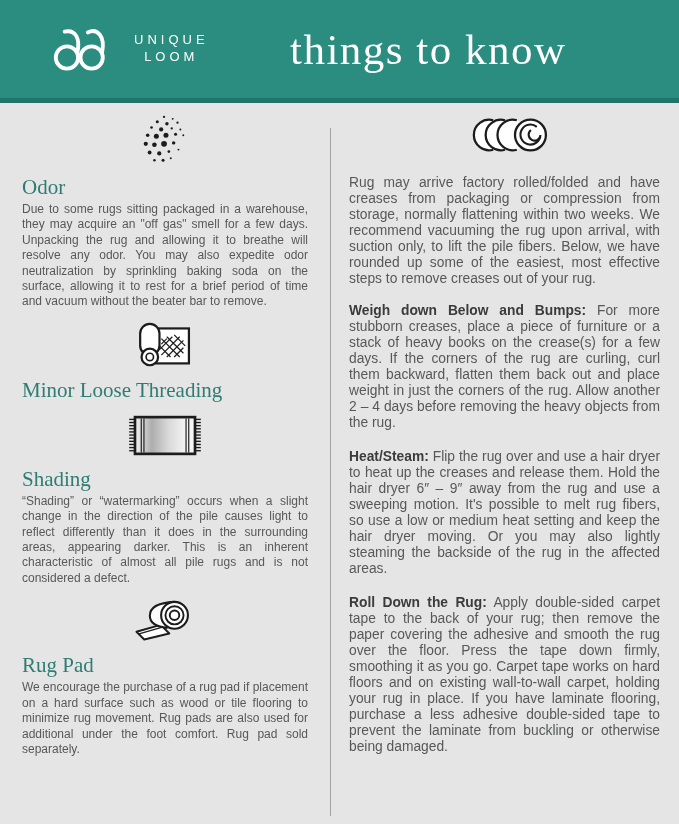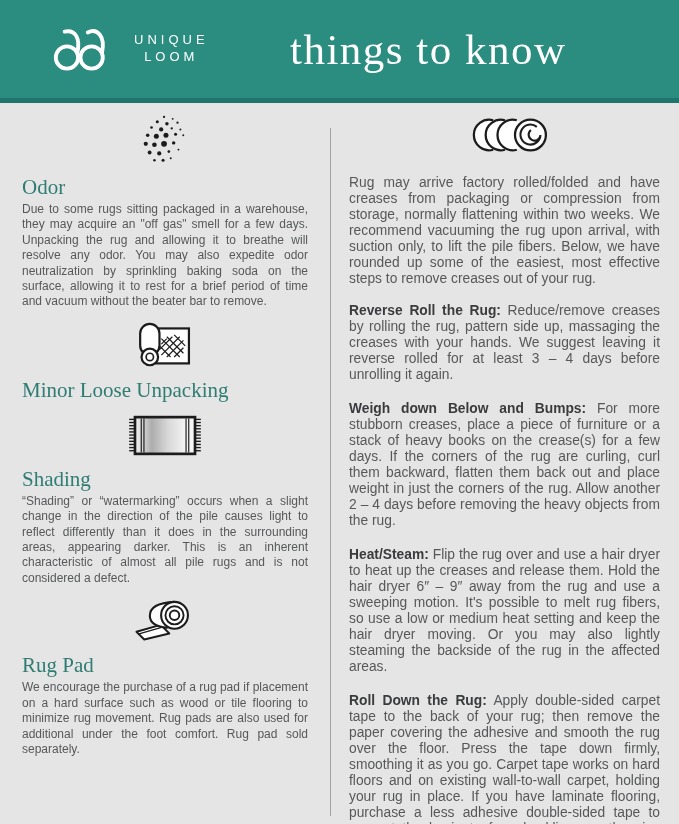--- a/index.html
+++ b/index.html
@@ -140,21 +140,21 @@
               <path d="M34,16 L52,34"></path>
                 <path d="M28,18 L48,38"></path>
                 <path d="M26,26 L38,38"></path>
                 <path d="M42,14 L54,26"></path>
             </g>
             <rect x="5" y="2" width="21" height="34" rx="10.5" fill="#ffffff" class="ink" stroke-width="2.4"></rect>
             <circle cx="15.5" cy="38" r="9" fill="#ffffff" class="ink" stroke-width="2.4"></circle>
             <circle cx="15.5" cy="38" r="4" fill="#ffffff" class="ink" stroke-width="1.8"></circle>
           </svg>
         </div>
-        <h2 class="section-title">Minor Loose Unpacking</h2>
+        <h2 class="section-title">Minor Loose Threading</h2>
       </div>
 
       <div class="section">
         <div class="icon-wrap">
           <svg width="76" height="43" viewBox="0 0 84 48" fill="none">
             <defs>
               <linearGradient id="shadegrad" x1="0" y1="0" x2="1" y2="0">
                 <stop offset="0" stop-color="#f2f2f2"></stop>
                 <stop offset="0.1" stop-color="#dcdcdc"></stop>
                 <stop offset="0.28" stop-color="#adadad"></stop>
@@ -228,24 +228,20 @@
             <path d="M48,5.8 A16.8,16.8 0 1 0 48,38.2" class="ink" stroke-width="2.5"></path>
             <circle cx="56" cy="22" r="16.8" fill="#ffffff"></circle>
             <path d="M61,5.8 A16.8,16.8 0 1 0 61,38.2" class="ink" stroke-width="2.5"></path>
             <circle cx="76" cy="22" r="17" fill="#ffffff" class="ink" stroke-width="2.5"></circle>
             <path d="M83,13 A11,11 0 1 0 87,22 A6.5,6.5 0 1 1 76.5,16.5" class="ink" stroke-width="2.3"></path>
           </svg>
         </div>
         <p class="body-text">Rug may arrive factory rolled/folded and have creases from packaging or compression from storage, normally flattening within two weeks. We recommend vacuuming the rug upon arrival, with suction only, to lift the pile fibers. Below, we have rounded up some of the easiest, most effective steps to remove creases out of your rug.</p>
       </div>
 
-      <p class="body-text tip">
-        <span class="tip-label">Reverse Roll the Rug:</span>
-        <span>Reduce/remove creases by rolling the rug, pattern side up, massaging the creases with your hands. We suggest leaving it reverse rolled for at least 3 – 4 days before unrolling it again.</span>
-      </p>
 
       <p class="body-text tip">
         <span class="tip-label">Weigh down Below and Bumps:</span>
         <span>For more stubborn creases, place a piece of furniture or a stack of heavy books on the crease(s) for a few days. If the corners of the rug are curling, curl them backward, flatten them back out and place weight in just the corners of the rug. Allow another 2 – 4 days before removing the heavy objects from the rug.</span>
       </p>
 
       <p class="body-text tip">
         <span class="tip-label">Heat/Steam:</span>
         <span>Flip the rug over and use a hair dryer to heat up the creases and release them. Hold the hair dryer 6″ – 9″ away from the rug and use a sweeping motion. It's possible to melt rug fibers, so use a low or medium heat setting and keep the hair dryer moving. Or you may also lightly steaming the backside of the rug in the affected areas.</span>
       </p>

